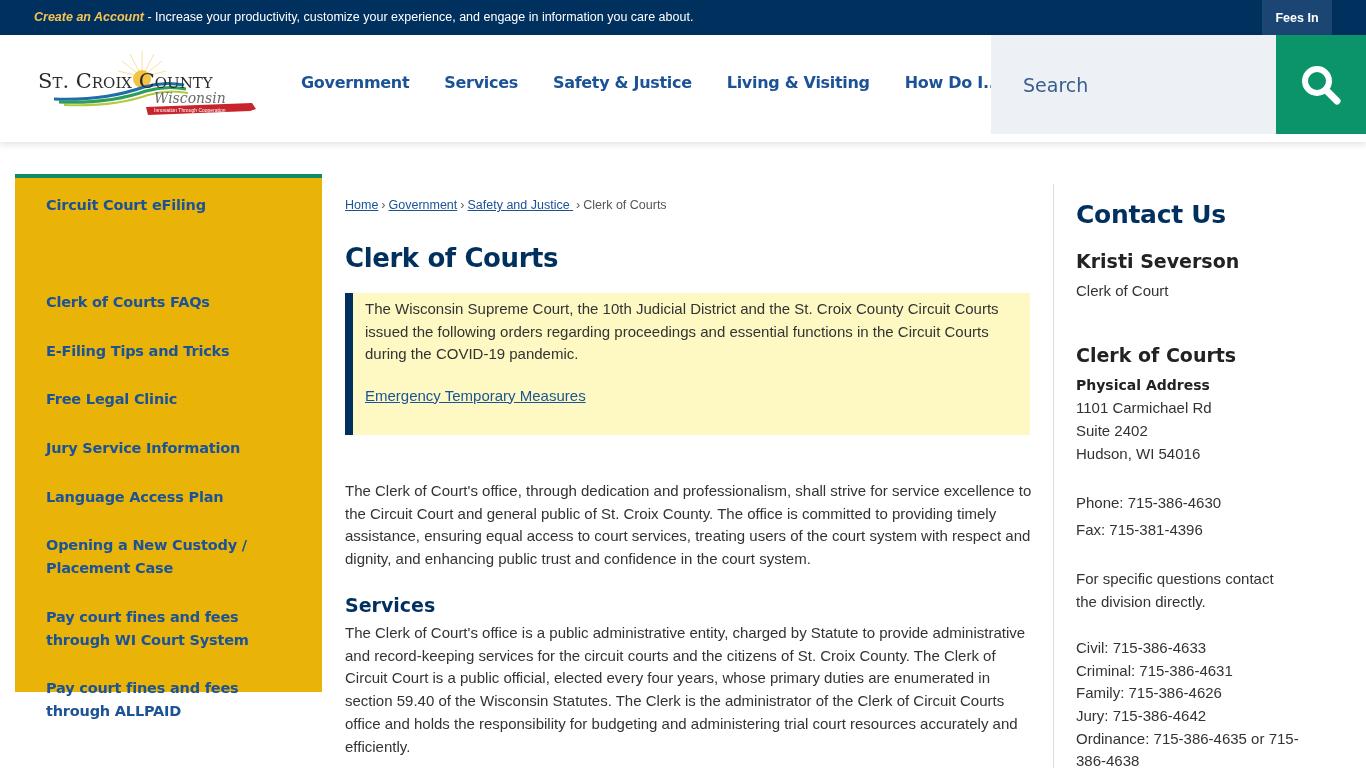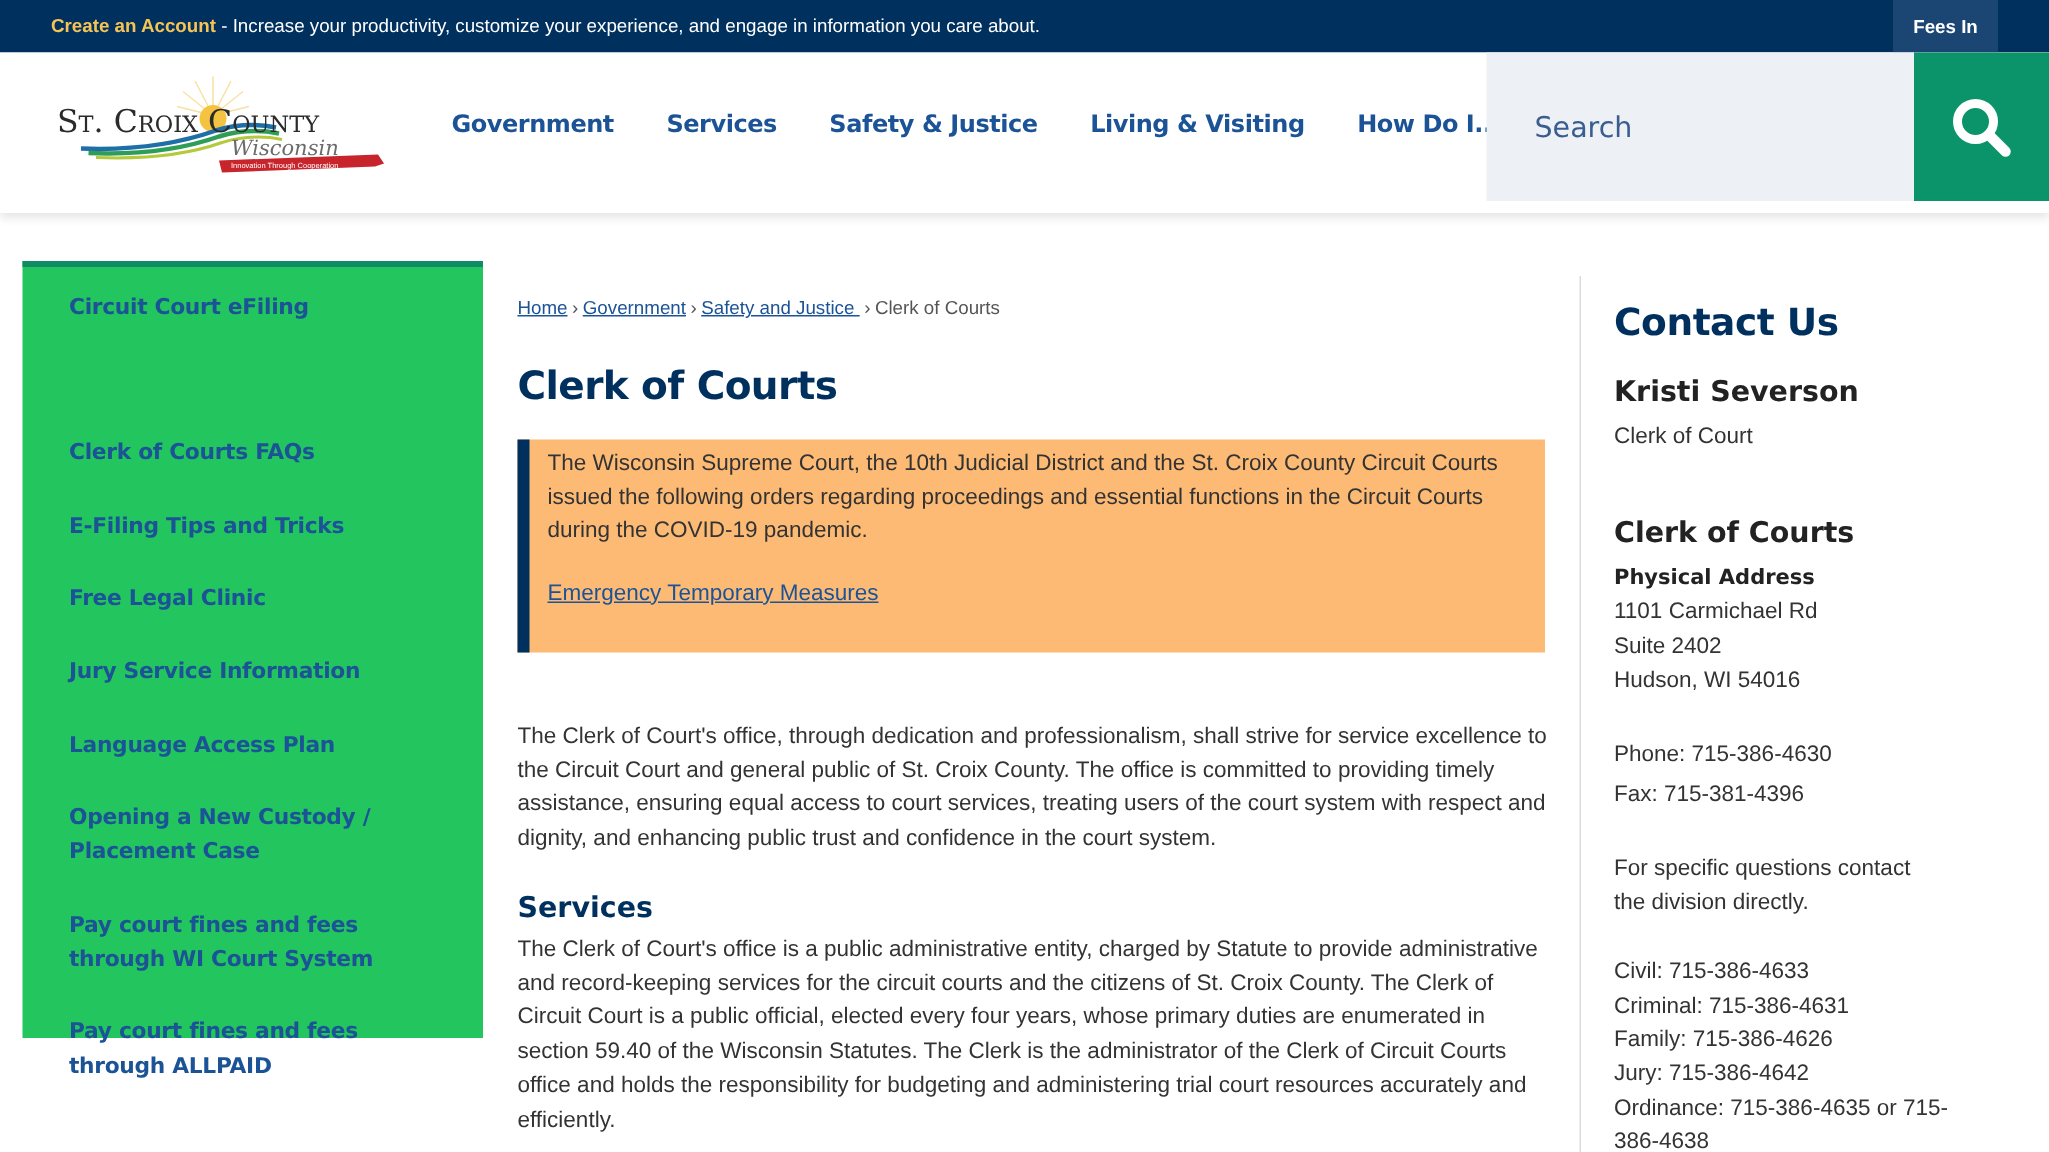--- a/index.html
+++ b/index.html
@@ -3,44 +3,44 @@
   <meta charset="utf-8">
   <style>
     * { box-sizing: border-box; margin: 0; padding: 0; }
     html, body { width: 1366px; height: 768px; overflow: hidden; background: #ffffff; }
     body { font-family: "DejaVu Sans", "Liberation Sans", sans-serif; color: #333; position: relative; }
     a { color: inherit; }
 
     
     .topbar { position: absolute; left: 0; top: 0; width: 1366px; height: 35px; background: #00305e; }
     .topbar .promo { position: absolute; left: 34px; top: 10px; font-family: "Liberation Sans", sans-serif; font-size: 12.5px; color: #ffffff; white-space: nowrap; }
-    .topbar .promo .cta { color: #f6c454; font-weight: bold; text-decoration: none; }
+    .topbar .promo .cta { color: #f6c454; font-weight: bold; text-decoration: none; font-style: italic; }
     .topbar .signin { position: absolute; left: 1262px; top: 0; width: 70px; height: 35px; background: #1b4674; color: #ffffff; font-family: "Liberation Sans", sans-serif; font-size: 12.5px; font-weight: bold; display: flex; align-items: center; justify-content: center; cursor: pointer; }
 
     
     .header { position: absolute; left: 0; top: 35px; width: 1366px; height: 107px; background: #ffffff; box-shadow: 0 3px 6px rgba(0,0,0,0.10); z-index: 2; }
     .logo { position: absolute; left: 34px; top: 14px; width: 226px; height: 72px; }
     .nav { position: absolute; left: 301px; top: 38px; display: flex; gap: 0; }
     .nav a { font-family: "DejaVu Sans", sans-serif; font-weight: bold; font-size: 16px; color: #1b5396; text-decoration: none; white-space: nowrap; letter-spacing: -0.3px; }
     .search-box { position: absolute; left: 991px; top: 0; width: 285px; height: 99px; background: #edf0f4; display: flex; align-items: center; }
     .search-box input { border: none; background: transparent; outline: none; font-family: "DejaVu Sans", sans-serif; font-size: 19px; color: #0f172a; margin-left: 32px; width: 240px; }
     .search-box input::placeholder { color: #3a5d8f; }
     .search-btn { position: absolute; left: 1276px; top: 0; width: 90px; height: 99px; background: #0b9469; display: flex; align-items: center; justify-content: center; cursor: pointer; }
 
     
-    .sidebar { position: absolute; left: 15px; top: 174px; width: 307px; height: 518px; background: #22c55e; border-top: 4px solid #0f8c65; }
+    .sidebar { position: absolute; left: 15px; top: 174px; width: 307px; height: 518px; background: #eab308; border-top: 4px solid #0f8c65; }
     .sidebar a { position: absolute; left: 31px; font-family: "DejaVu Sans", sans-serif; font-weight: bold; font-size: 14.5px; line-height: 22.5px; color: #1b5396; text-decoration: none; width: 230px; letter-spacing: -0.2px; }
 
     
     .breadcrumb { position: absolute; left: 345px; top: 198px; font-family: "Liberation Sans", sans-serif; font-size: 12.5px; color: #555; white-space: nowrap; }
     .breadcrumb a { color: #1b5396; text-decoration: underline; }
     .breadcrumb .sep { color: #555; margin: 0 3px; }
     .page-title { position: absolute; left: 345px; top: 243px; font-family: "DejaVu Sans", sans-serif; font-weight: bold; font-size: 26px; color: #00305e; letter-spacing: -0.4px; }
 
-    .notice { position: absolute; left: 345px; top: 293px; width: 685px; height: 142px; background: #fdba74; border-left: 8px solid #00305e; padding: 5px 12px 0 12px; }
+    .notice { position: absolute; left: 345px; top: 293px; width: 685px; height: 142px; background: #fef9c3; border-left: 8px solid #00305e; padding: 5px 12px 0 12px; }
     .notice p { font-family: "Liberation Sans", sans-serif; font-size: 15px; line-height: 22.5px; color: #333; }
     .notice a { display: inline-block; margin-top: 21px; font-family: "Liberation Sans", sans-serif; font-size: 15px; color: #1b5396; text-decoration: underline; }
 
     .body-text { position: absolute; left: 345px; width: 690px; font-family: "Liberation Sans", sans-serif; font-size: 15px; line-height: 22.7px; color: #333; }
     .section-heading { position: absolute; left: 345px; top: 594px; font-family: "DejaVu Sans", sans-serif; font-weight: bold; font-size: 19px; color: #00305e; }
 
     
     .divider { position: absolute; left: 1053px; top: 184px; width: 1px; height: 584px; background: #dcdcdc; }
     .contact-title { position: absolute; left: 1076px; top: 200px; font-family: "DejaVu Sans", sans-serif; font-weight: bold; font-size: 25px; color: #00305e; letter-spacing: -0.3px; white-space: nowrap; }
     .c-name { position: absolute; left: 1076px; top: 250px; font-family: "DejaVu Sans", sans-serif; font-weight: bold; font-size: 19px; color: #222; white-space: nowrap; }

